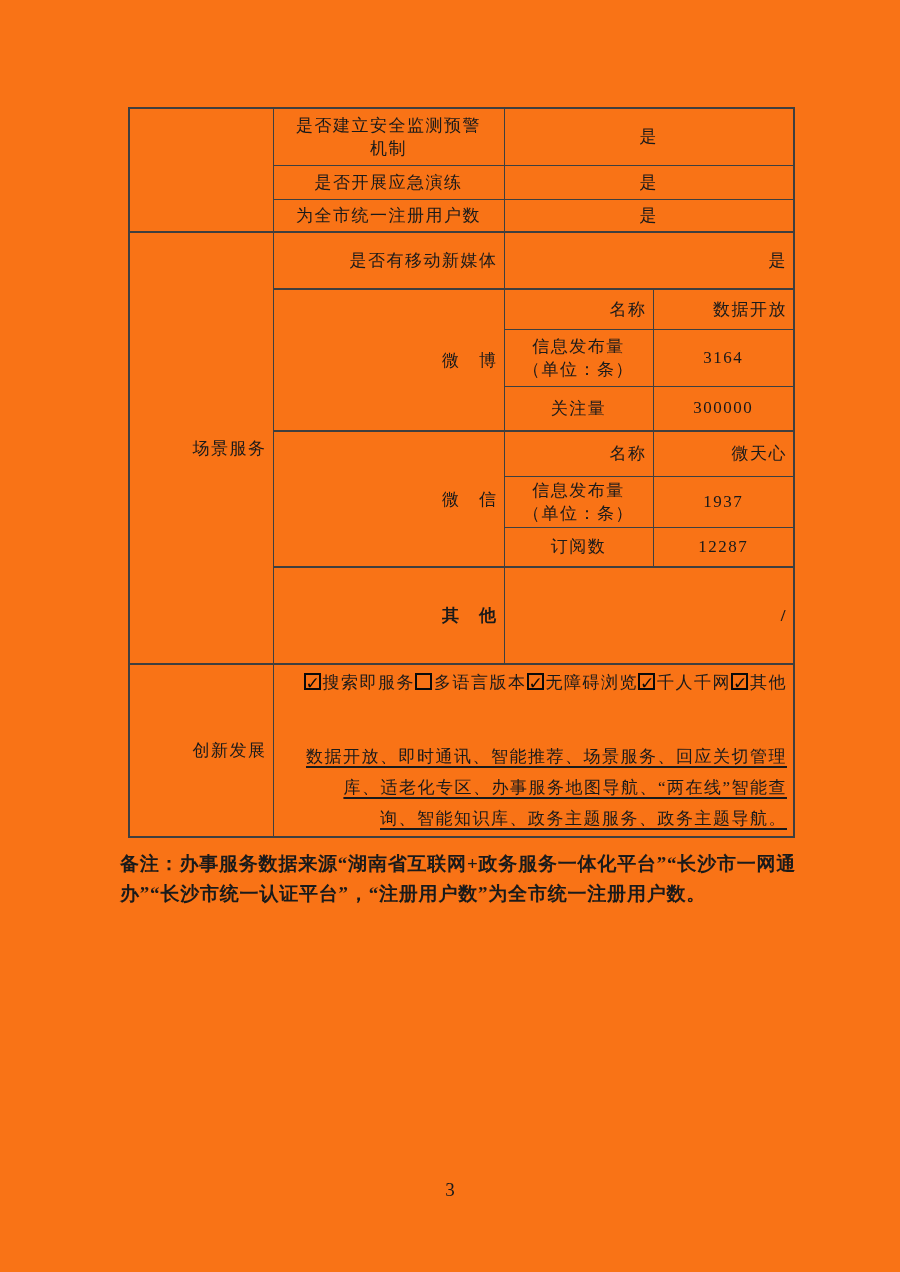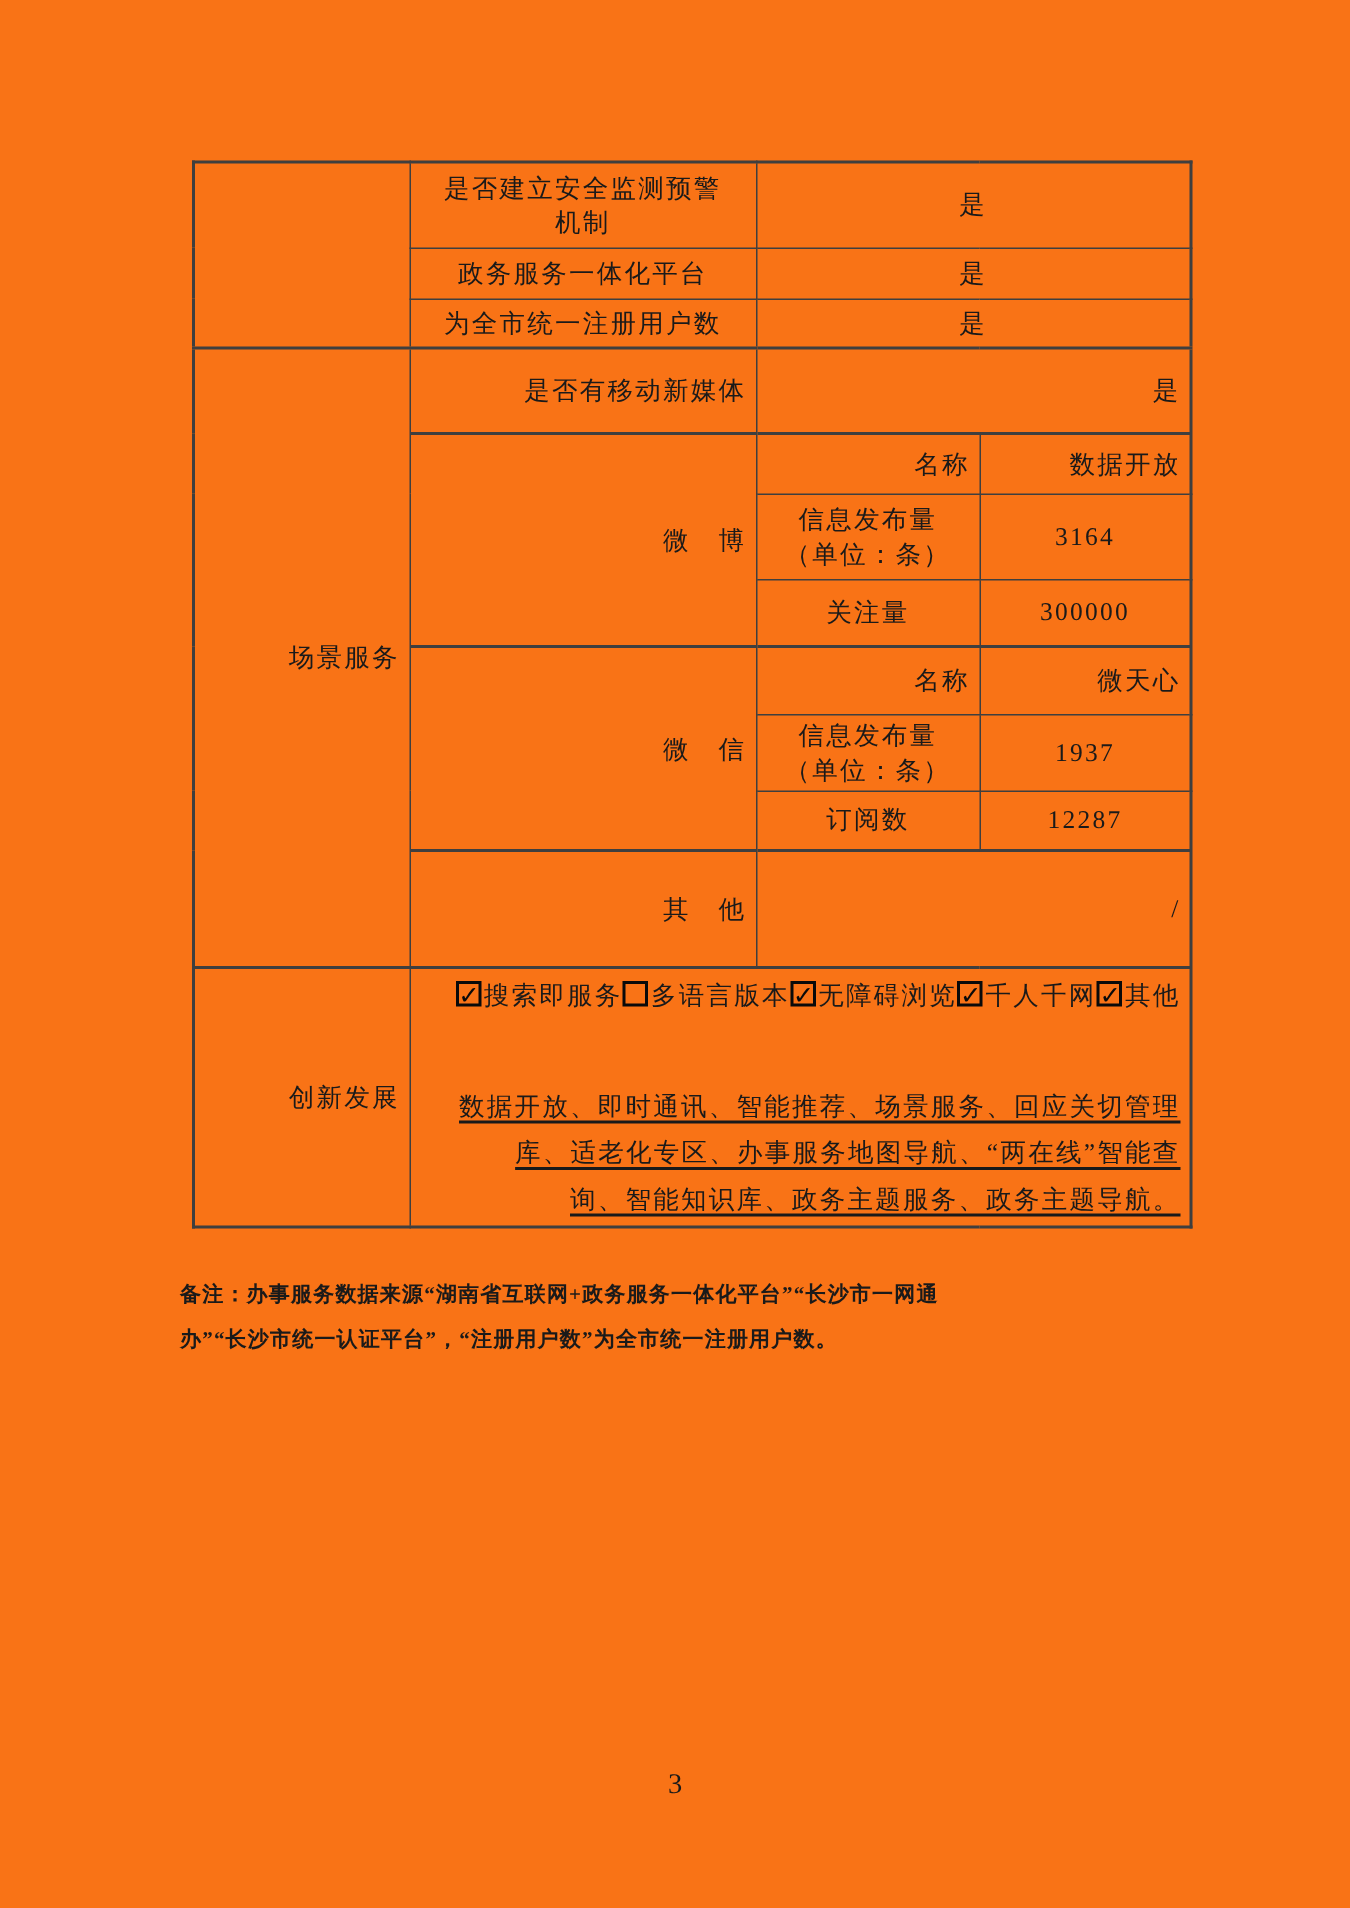--- a/index.html
+++ b/index.html
@@ -31,21 +31,21 @@
   tr.r1  { height: 57px; }
   tr.r2  { height: 34px; }
   tr.r3  { height: 33px; }
   tr.r4  { height: 57px; }
   tr.r5  { height: 40px; }
   tr.r6  { height: 57px; }
   tr.r7  { height: 45px; }
   tr.r8  { height: 45px; }
   tr.r9  { height: 48px; }
   tr.r10 { height: 40px; }
-  tr.r11 { height: 78px; }
+  tr.r11 { height: 97px; font-weight: bold; }
   tr.r12 { height: 152px; }
 
   td.innov {
     text-align: left; vertical-align: middle;
     padding: 10px 8px 10px 30px;
     line-height: 31px; letter-spacing: 1px;
   }
   .innov-line { white-space: nowrap; }
   .opt { white-space: nowrap; }
   .cbx {
@@ -63,21 +63,21 @@
   .innov-detail {
     white-space: pre;
     text-decoration: underline;
     text-underline-offset: 4px;
     text-decoration-thickness: 1.5px;
     margin-top: 43px;
   }
 
   .note {
     position: absolute; left: 120px; top: 849px;
-    font-size: 14px; font-weight: bold;
+    font-size: 19px; font-weight: bold;
     line-height: 30px; letter-spacing: 0.8px;
     white-space: pre;
   }
   .pagenum {
     position: absolute; left: 0; top: 1179px; width: 100%;
     text-align: center; font-size: 19px;
   }
 </style>
 </head>
 <body>
@@ -92,21 +92,21 @@
         <col style="width:141px">
     </colgroup>
     <tbody>
       <tr class="r1">
         <td class="cat" rowspan="3"></td>
         <td class="pre">是否建立安全监测预警
 机制</td>
         <td colspan="2">是</td>
       </tr>
       <tr class="r2">
-        <td>政务服务一体化平台</td>
+        <td>是否开展应急演练</td>
         <td colspan="2">是</td>
       </tr>
       <tr class="r3">
         <td>为全市统一注册用户数</td>
         <td colspan="2">是</td>
       </tr>
 
       <tr class="r4 thick">
         <td class="cat" rowspan="8">场景服务</td>
         <td>是否有移动新媒体</td>

